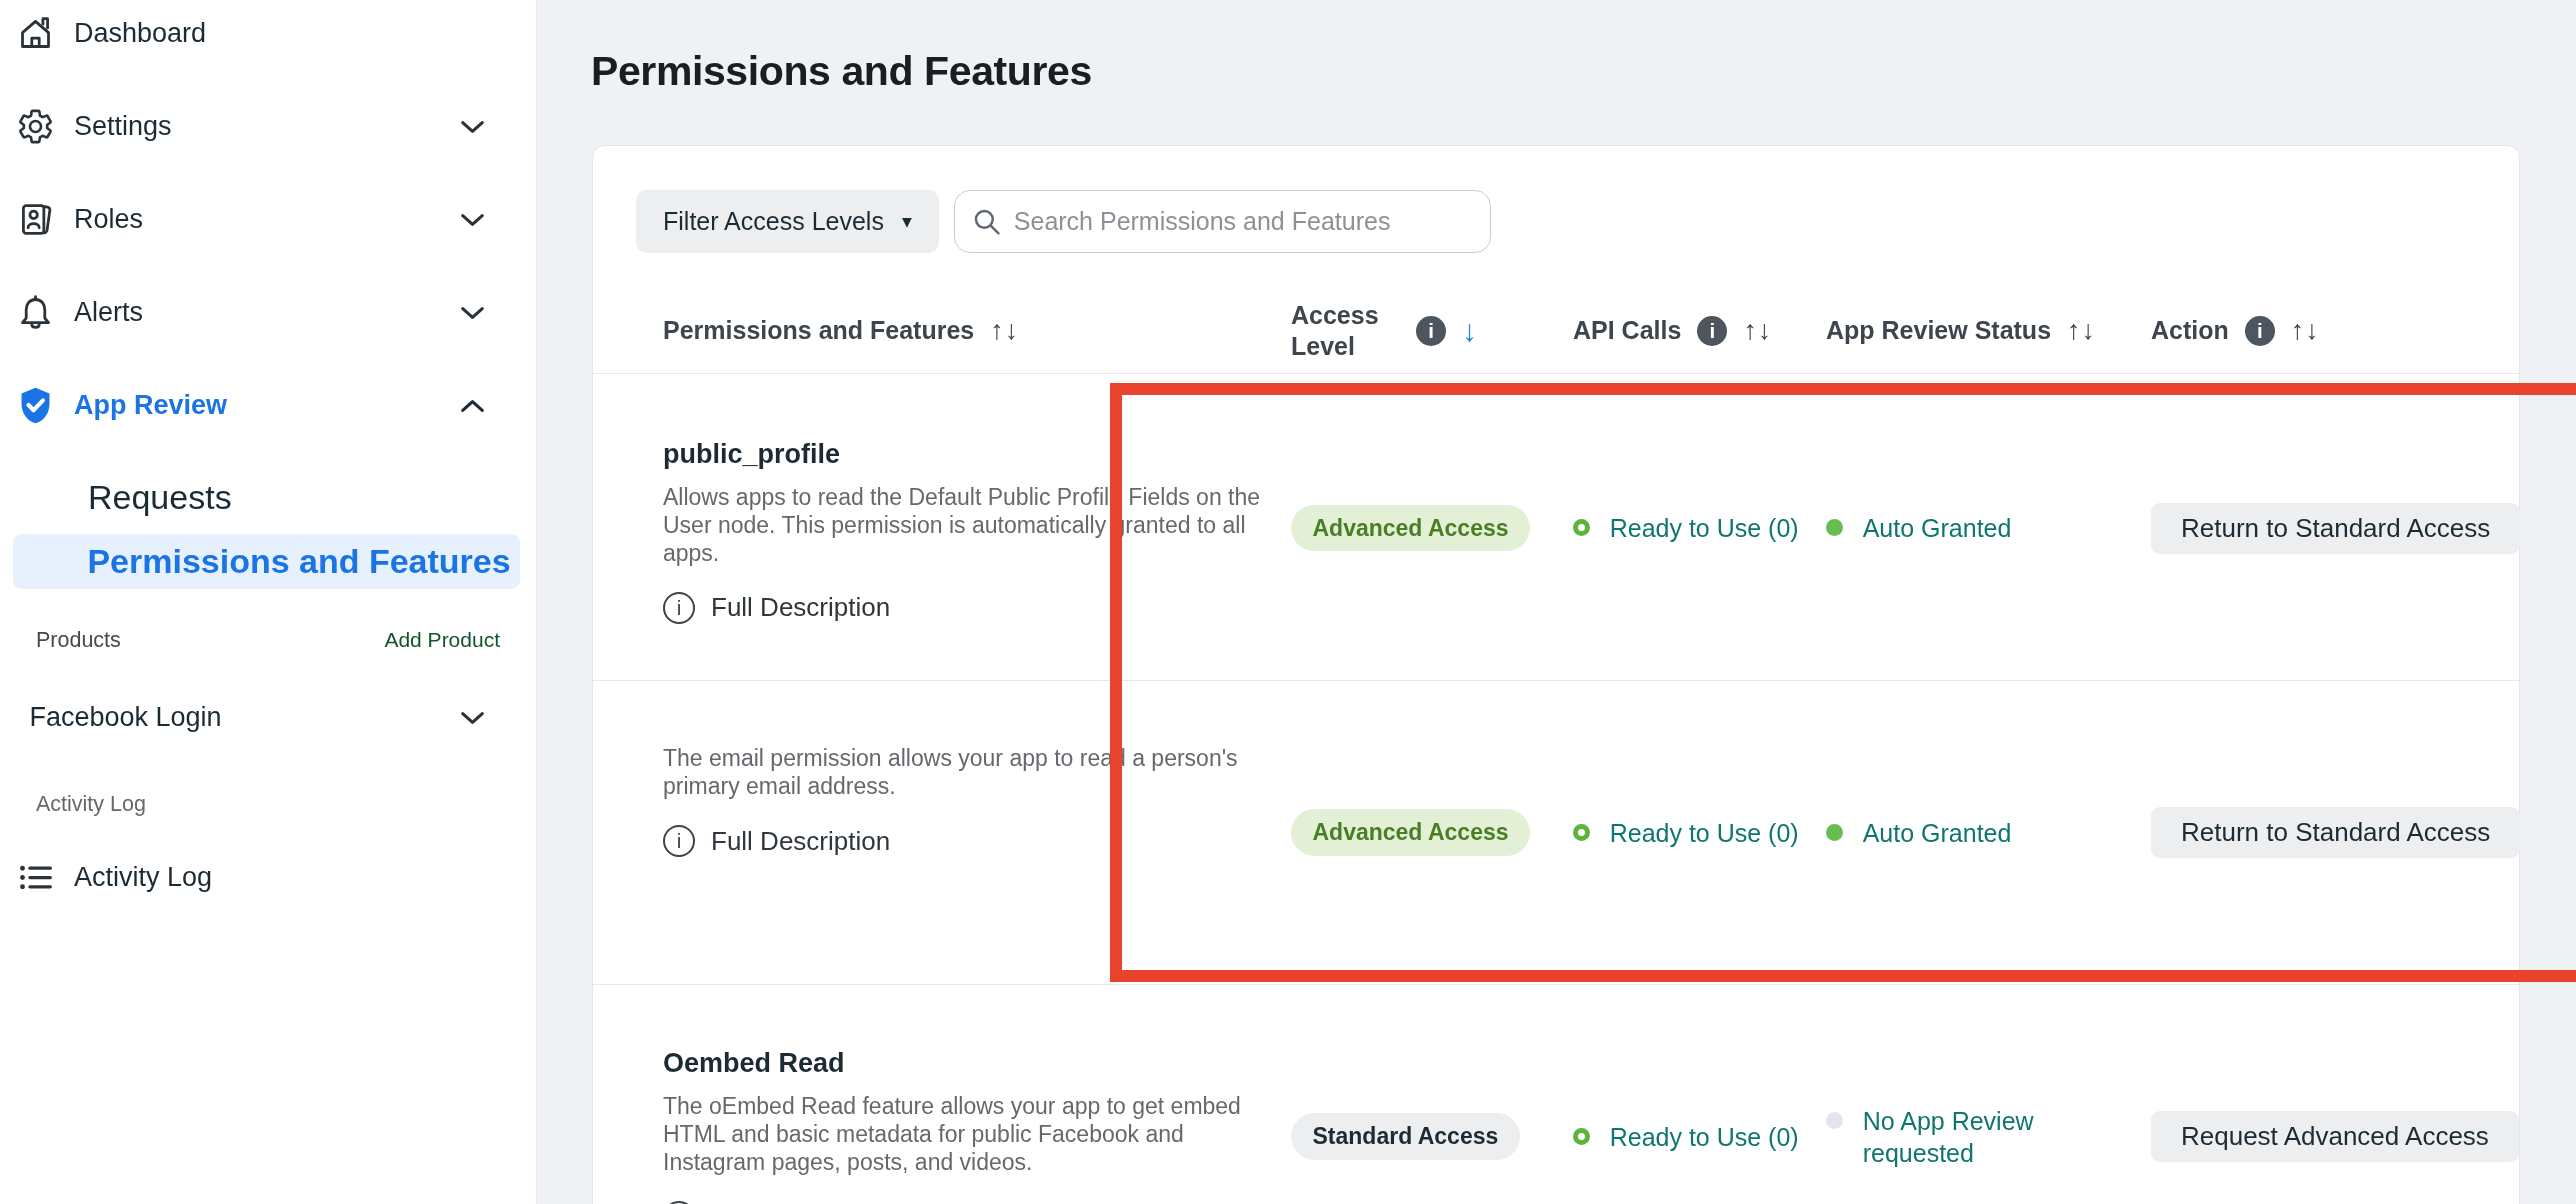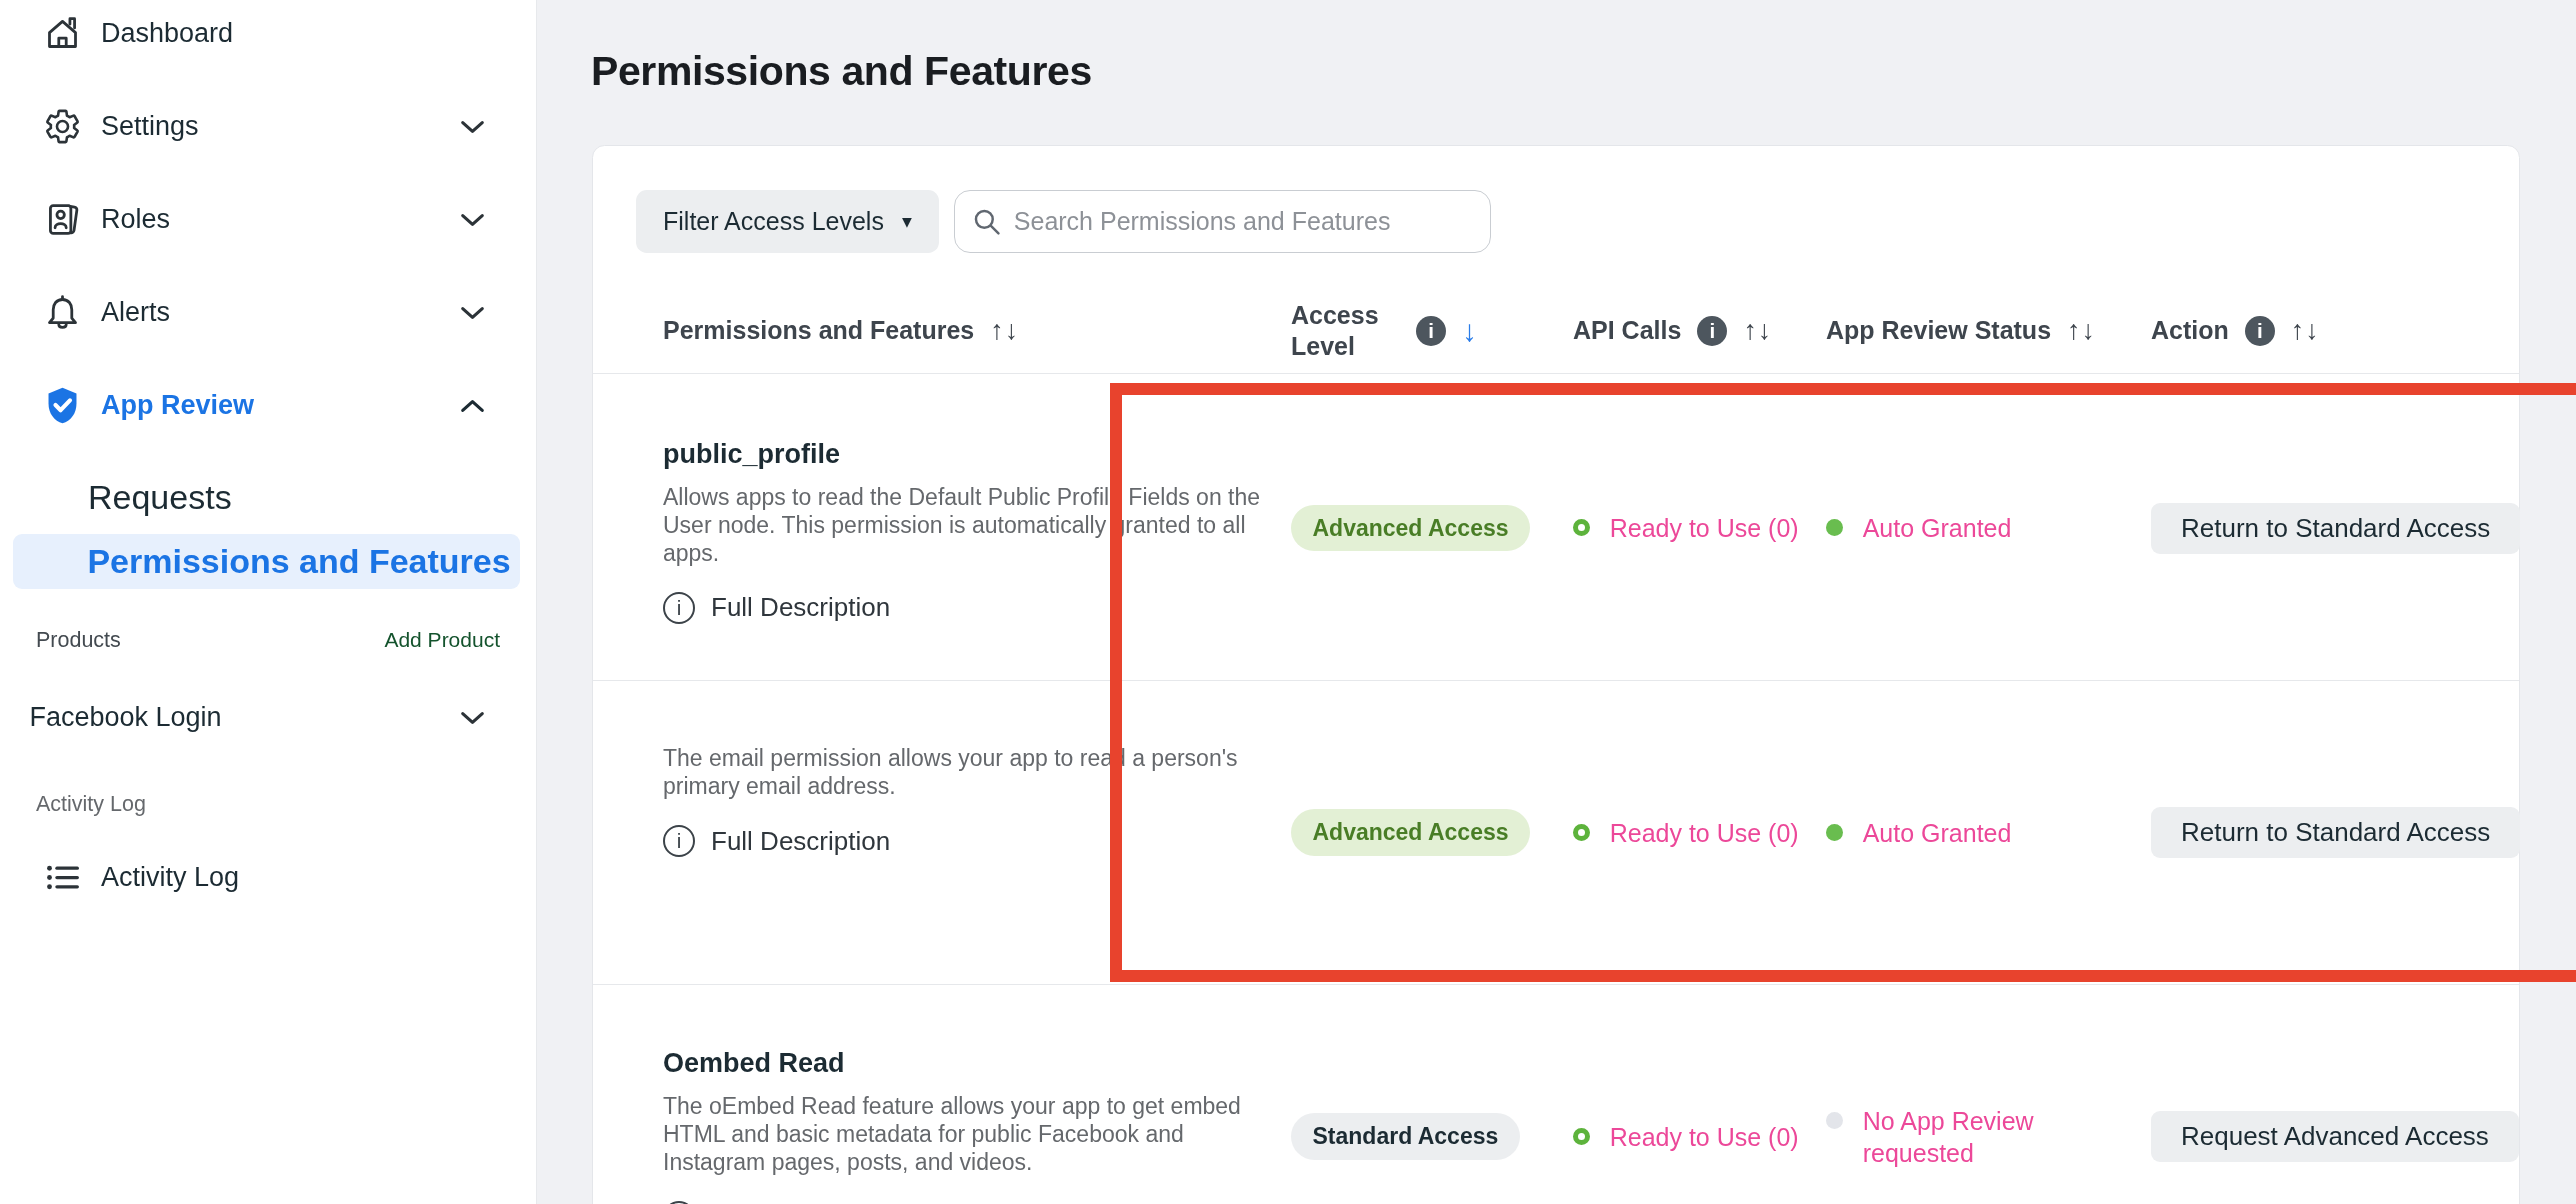--- a/index.html
+++ b/index.html
@@ -2,21 +2,21 @@
 <html style="font-size:14.3px"><head>
 <meta charset="utf-8">
 <style>
   * { margin:0; padding:0; box-sizing:border-box; }
   html,body { width:2576px; height:1205px; overflow:hidden;
     font-family:"Liberation Sans", sans-serif; color:#1c2b33; background:#f0f1f4; }
   .app { display:flex; width:100%; height:100%; position:relative; }
 
   
   .sidebar { width:537px; height:100%; background:#ffffff; border-right:1.8px solid #e7e9ec; flex:0 0 537px; padding-top:5.4px; }
-  .nav-item { height:57px; display:flex; align-items:center; padding-left:42px; margin-bottom:36px;
+  .nav-item { height:57px; display:flex; align-items:center; padding-left:15px; margin-bottom:36px;
     font-size:27px; color:#1c2b33; position:relative; cursor:pointer; }
   .nav-item .nav-icon { width:41px; height:41px; margin-right:18px; display:flex; align-items:center; justify-content:center; }
   .nav-item .chev { position:absolute; right:50px; top:50%; transform:translateY(-50%); display:flex; }
   .nav-item.active { color:#1b74e4; font-weight:bold; }
   .nav-item.no-icon { padding-left:29.5px; }
   .sub-item { height:55px; display:flex; align-items:center; padding-left:88px; font-size:34px; color:#1c2b33; cursor:pointer; }
   .sub-item.first { margin-top:16px; margin-bottom:9px; }
   .sub-item.active { background:#e7f0fd; color:#1b74e4; font-weight:bold;
     margin-left:13.4px; margin-right:16px; padding-left:74px; border-radius:9px; }
   .products-row { margin:34px 36px 0 36px; height:34px; display:flex; align-items:center; justify-content:space-between; }
@@ -59,21 +59,21 @@
   .trow + .trow { border-top:1.8px solid #e6e8eb; }
   .name-cell { align-self:stretch; padding-top:63px; }
   .perm-name { font-size:27px; font-weight:bold; color:#1c2b33; margin-bottom:12.5px; }
   .perm-desc { font-size:23px; line-height:28px; color:#65686c; max-width:601px; }
   .full-desc { margin-top:25px; display:flex; align-items:center; gap:16px; font-size:26px; color:#2f363c; cursor:pointer; }
   .info-outline { width:32px; height:32px; border:2.2px solid #3c4349; border-radius:50%; color:#3c4349;
     display:inline-flex; align-items:center; justify-content:center; font-size:20.6px; flex:0 0 32px; }
   .badge { display:inline-block; padding:9.8px 21.5px; border-radius:894px; font-size:23px; font-weight:bold; }
   .badge.advanced { background:#e3f0d5; color:#497d26; }
   .badge.standard { background:#eceef0; color:#1c2b33; }
-  .status { display:flex; align-items:flex-start; gap:19.7px; font-size:25px; color:#ec4899; }
+  .status { display:flex; align-items:flex-start; gap:19.7px; font-size:25px; color:#0f766e; }
   .status .txt { line-height:32px; }
   .dot { width:17px; height:17px; border-radius:50%; flex:0 0 17px; margin-top:7.2px; }
   .dot.ring { background:#fff; border:5.4px solid #5db33c; }
   .dot.solid { background:#69bd4f; }
   .dot.muted { background:#e3e5ea; }
   .review-txt { max-width:188px; }
   .action-btn { height:51px; padding:0 30px; background:#eceef0; border:none; border-radius:9px;
     font-size:26px; color:#1c2b33; font-family:inherit; cursor:pointer; white-space:nowrap; }
 
   

